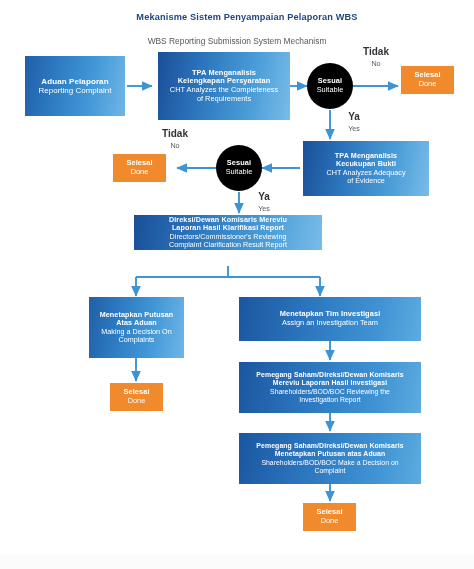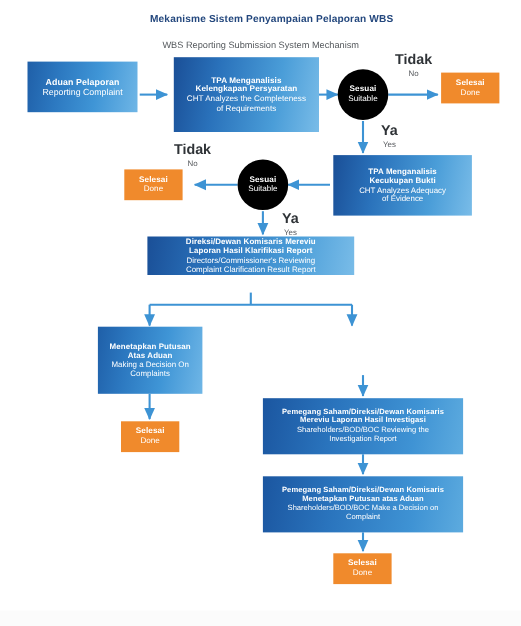--- a/index.html
+++ b/index.html
@@ -37,21 +37,21 @@
 
   .t-id{font-weight:bold;letter-spacing:.1px;}
   .t-en{font-weight:normal;}
   .ln{display:block;line-height:1.18;}
 
   .hdr{position:absolute;left:0;right:0;text-align:center;}
   .hdr .h1{font-size:9.2px;font-weight:bold;color:#24487e;letter-spacing:.15px;padding-left:20px;}
   .hdr .h2{font-size:8.4px;color:#54585c;margin-top:14px;}
 
   .elabel{position:absolute;text-align:center;color:#3d4145;}
-  .elabel .a{font-size:13px;font-weight:bold;color:#2f3337;display:block;line-height:1.25;}
+  .elabel .a{font-size:10px;font-weight:bold;color:#2f3337;display:block;line-height:1.25;}
   .elabel .b{font-size:7.2px;color:#56595d;display:block;line-height:1.3;}
 
   .footer{position:absolute;left:0;right:0;bottom:0;height:14px;background:#fbfbfb;}
 </style>
 </head>
 <body>
 
 <div id="stage">
 
   <div class="hdr" style="top:12px;">
@@ -90,21 +90,21 @@
       <line x1="320" y1="277" x2="320" y2="296" marker-end="url(#ah)"></line>
 
       <line x1="136" y1="358" x2="136" y2="381" marker-end="url(#ah)"></line>
 
       <line x1="330" y1="341" x2="330" y2="360" marker-end="url(#ah)"></line>
       <line x1="330" y1="413" x2="330" y2="431" marker-end="url(#ah)"></line>
       <line x1="330" y1="484" x2="330" y2="501" marker-end="url(#ah)"></line>
     </g>
   </svg>
 
-  <div class="node proc" style="left:25px;top:56px;width:100px;height:46px;font-size:8px;">
+  <div class="node proc" style="left:25px;top:56px;width:100px;height:60px;font-size:8px;">
     <span class="ln t-id">Aduan Pelaporan</span>
     <span class="ln t-en">Reporting Complaint</span>
   </div>
 
   <div class="node proc wide" style="left:158px;top:52px;width:132px;height:68px;font-size:7.4px;">
     <span class="ln t-id">TPA Menganalisis</span>
     <span class="ln t-id">Kelengkapan Persyaratan</span>
     <span class="ln t-en">CHT Analyzes the Completeness</span>
     <span class="ln t-en">of Requirements</span>
   </div>
@@ -168,20 +168,24 @@
     <span class="ln t-id">Atas Aduan</span>
     <span class="ln t-en">Making a Decision On</span>
     <span class="ln t-en">Complaints</span>
   </div>
 
   <div class="node term" style="left:110px;top:383px;width:53px;height:28px;font-size:7.4px;">
     <span class="ln t-id">Selesai</span>
     <span class="ln t-en">Done</span>
   </div>
 
+  <div class="node proc flat" style="left:239px;top:297px;width:182px;height:44px;font-size:7.4px;">
+    <span class="ln t-id">Menetapkan Tim Investigasi</span>
+    <span class="ln t-en">Assign an Investigation Team</span>
+  </div>
 
   <div class="node proc flat" style="left:239px;top:362px;width:182px;height:51px;font-size:6.9px;">
     <span class="ln t-id">Pemegang Saham/Direksi/Dewan Komisaris</span>
     <span class="ln t-id">Mereviu Laporan Hasil Investigasi</span>
     <span class="ln t-en">Shareholders/BOD/BOC Reviewing the</span>
     <span class="ln t-en">Investigation Report</span>
   </div>
 
   <div class="node proc flat" style="left:239px;top:433px;width:182px;height:51px;font-size:6.9px;">
     <span class="ln t-id">Pemegang Saham/Direksi/Dewan Komisaris</span>

